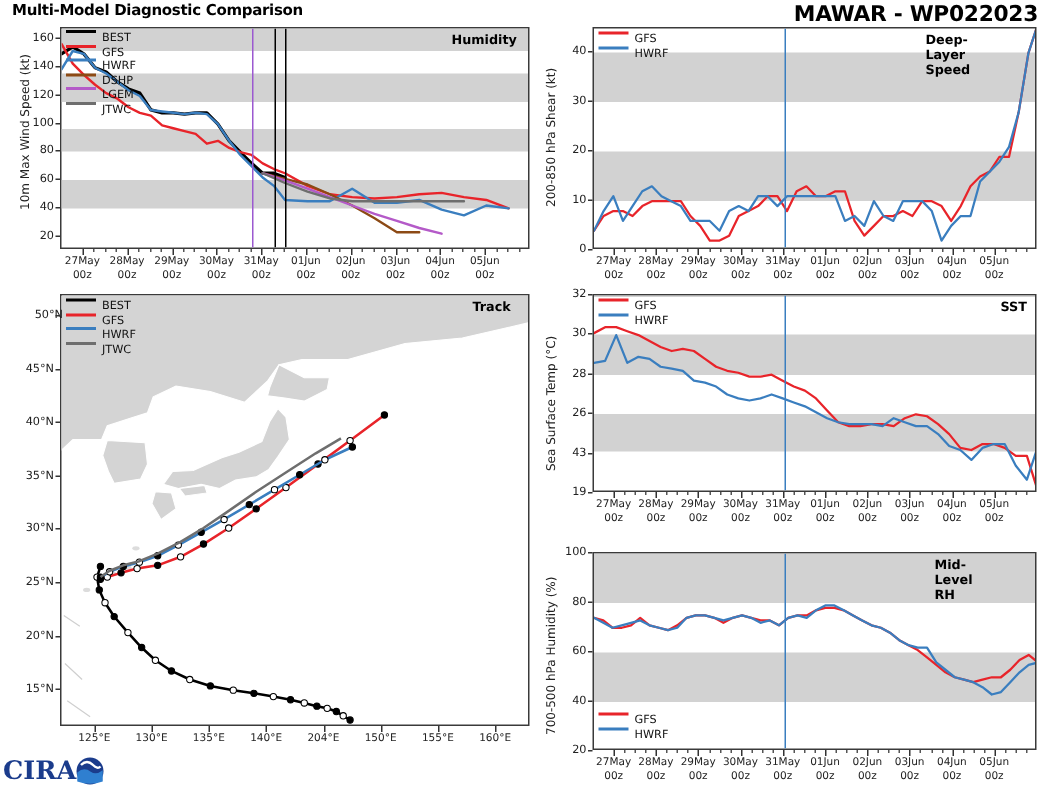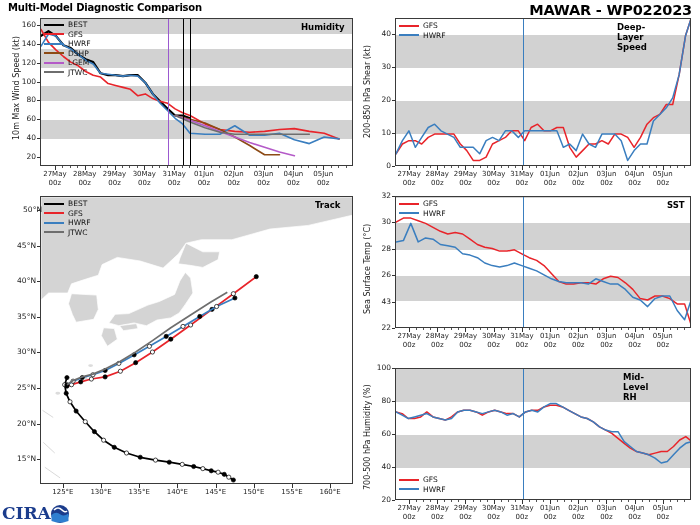--- a/index.html
+++ b/index.html
@@ -10,21 +10,21 @@
   .plotbox{position:absolute;border:1px solid #3a3a3a;background:#fff;box-sizing:border-box;overflow:hidden;}
   .corner-label{position:absolute;font-size:8.5px;font-weight:bold;color:#000;z-index:40;}
   .ylabel{position:absolute;font-size:8px;color:#222;transform-origin:0 0;transform:rotate(-90deg);white-space:nowrap;}
   .tick-y{position:absolute;font-size:7.5px;color:#222;text-align:right;white-space:nowrap;}
   .tick-x{position:absolute;font-size:7px;color:#222;text-align:center;white-space:nowrap;line-height:9px;}
   .band{position:absolute;left:0;right:0;background:#d2d2d2;}
   .tickmark-y{position:absolute;height:1px;background:#333;}
   .tickmark-x{position:absolute;width:1px;background:#333;}
   .tickmark-x.minor{background:#555;}
   .legend{position:absolute;z-index:60;}
-  .legend-row{display:flex;align-items:center;height:9.5px;}
+  .legend-row{display:flex;align-items:flex-start;height:9.5px;}
   .legend-line{width:20px;height:2.4px;margin-right:4px;display:inline-block;}
   .legend-text{font-size:7.5px;color:#111;}
   svg{display:block;}
   .vline{position:absolute;top:0;bottom:0;width:1.2px;}
   .logo{position:absolute;left:2px;bottom:1px;width:72px;height:22px;}
   .logo-text{font-family:"DejaVu Serif","Liberation Serif",serif;font-weight:bold;font-size:17px;fill:#1b3c8c;}
 </style>
 </head>
 <body>
 
@@ -330,21 +330,21 @@
 <div class="tick-y" style="left: 10px; top: 205.222px; width: 32px;">50°N</div>
 <div class="tickmark-y" style="left: 37px; top: 210.222px; width: 3px;"></div>
 <div class="tick-x" style="left: 42.9024px; top: 488px; width: 40px;">125°E</div>
 <div class="tickmark-x" style="left: 62.9024px; top: 484px; height: 4px;"></div>
 <div class="tick-x" style="left: 81.0732px; top: 488px; width: 40px;">130°E</div>
 <div class="tickmark-x" style="left: 101.073px; top: 484px; height: 4px;"></div>
 <div class="tick-x" style="left: 119.244px; top: 488px; width: 40px;">135°E</div>
 <div class="tickmark-x" style="left: 139.244px; top: 484px; height: 4px;"></div>
 <div class="tick-x" style="left: 157.415px; top: 488px; width: 40px;">140°E</div>
 <div class="tickmark-x" style="left: 177.415px; top: 484px; height: 4px;"></div>
-<div class="tick-x" style="left: 195.585px; top: 488px; width: 40px;">145°E</div>
+<div class="tick-x" style="left: 195.585px; top: 488px; width: 40px;">204°E</div>
 <div class="tickmark-x" style="left: 215.585px; top: 484px; height: 4px;"></div>
 <div class="tick-x" style="left: 233.756px; top: 488px; width: 40px;">150°E</div>
 <div class="tickmark-x" style="left: 253.756px; top: 484px; height: 4px;"></div>
 <div class="tick-x" style="left: 271.927px; top: 488px; width: 40px;">155°E</div>
 <div class="tickmark-x" style="left: 291.927px; top: 484px; height: 4px;"></div>
 <div class="tick-x" style="left: 310.098px; top: 488px; width: 40px;">160°E</div>
 <div class="tickmark-x" style="left: 330.098px; top: 484px; height: 4px;"></div>
 <div class="tick-y" style="left: 361px; top: 161px; width: 30px;">0</div>
 <div class="tickmark-y" style="left: 392px; top: 166px; width: 3px;"></div>
 <div class="tick-y" style="left: 361px; top: 128.111px; width: 30px;">10</div>
@@ -398,21 +398,21 @@
 <div class="tickmark-x" style="left: 634.619px; top: 166px; height: 4px;"></div>
 <div class="tickmark-x minor" style="left: 641.667px; top: 166px; height: 2px;"></div>
 <div class="tickmark-x minor" style="left: 648.714px; top: 166px; height: 2px;"></div>
 <div class="tickmark-x minor" style="left: 655.762px; top: 166px; height: 2px;"></div>
 <div class="tick-x" style="left: 614.619px; top: 170px; width: 40px;">04Jun<br>00z</div>
 <div class="tickmark-x" style="left: 662.81px; top: 166px; height: 4px;"></div>
 <div class="tickmark-x minor" style="left: 669.857px; top: 166px; height: 2px;"></div>
 <div class="tickmark-x minor" style="left: 676.905px; top: 166px; height: 2px;"></div>
 <div class="tickmark-x minor" style="left: 683.952px; top: 166px; height: 2px;"></div>
 <div class="tick-x" style="left: 642.81px; top: 170px; width: 40px;">05Jun<br>00z</div>
-<div class="tick-y" style="left: 361px; top: 323px; width: 30px;">22</div>
+<div class="tick-y" style="left: 361px; top: 323px; width: 30px;">19</div>
 <div class="tickmark-y" style="left: 392px; top: 328px; width: 3px;"></div>
 <div class="tick-y" style="left: 361px; top: 296.6px; width: 30px;">43</div>
 <div class="tickmark-y" style="left: 392px; top: 301.6px; width: 3px;"></div>
 <div class="tick-y" style="left: 361px; top: 270.2px; width: 30px;">26</div>
 <div class="tickmark-y" style="left: 392px; top: 275.2px; width: 3px;"></div>
 <div class="tick-y" style="left: 361px; top: 243.8px; width: 30px;">28</div>
 <div class="tickmark-y" style="left: 392px; top: 248.8px; width: 3px;"></div>
 <div class="tick-y" style="left: 361px; top: 217.4px; width: 30px;">30</div>
 <div class="tickmark-y" style="left: 392px; top: 222.4px; width: 3px;"></div>
 <div class="tick-y" style="left: 361px; top: 191px; width: 30px;">32</div>

